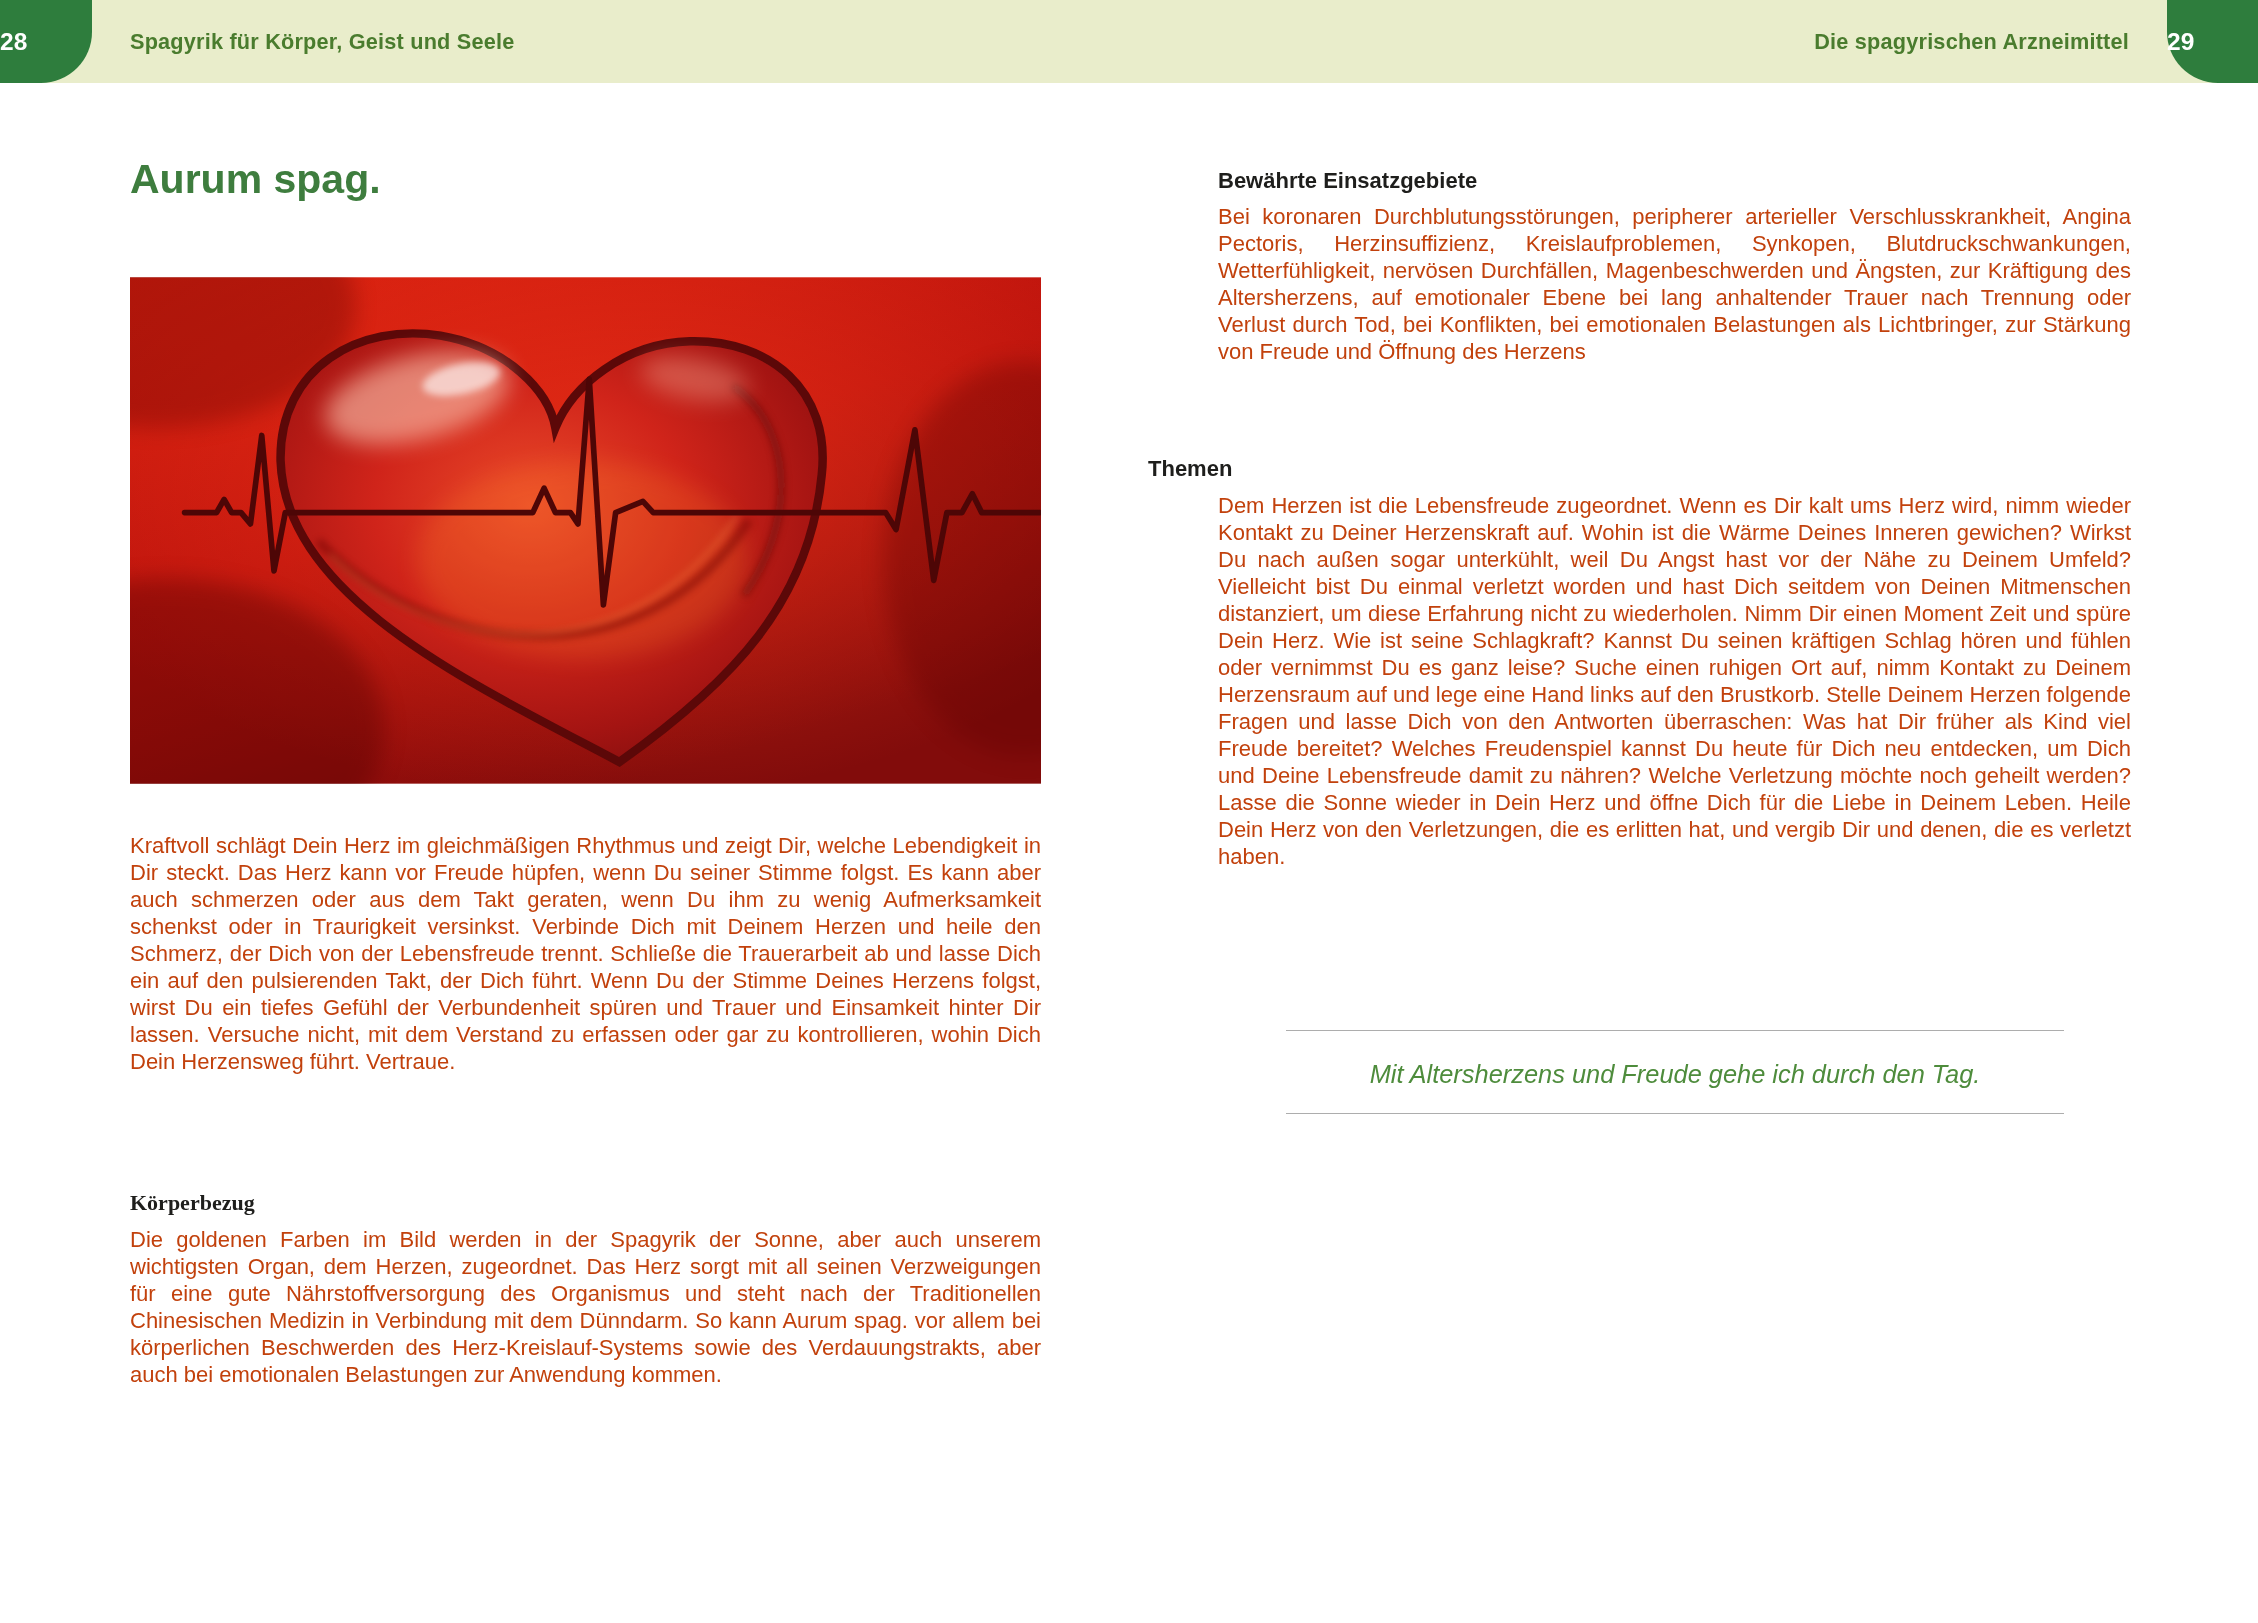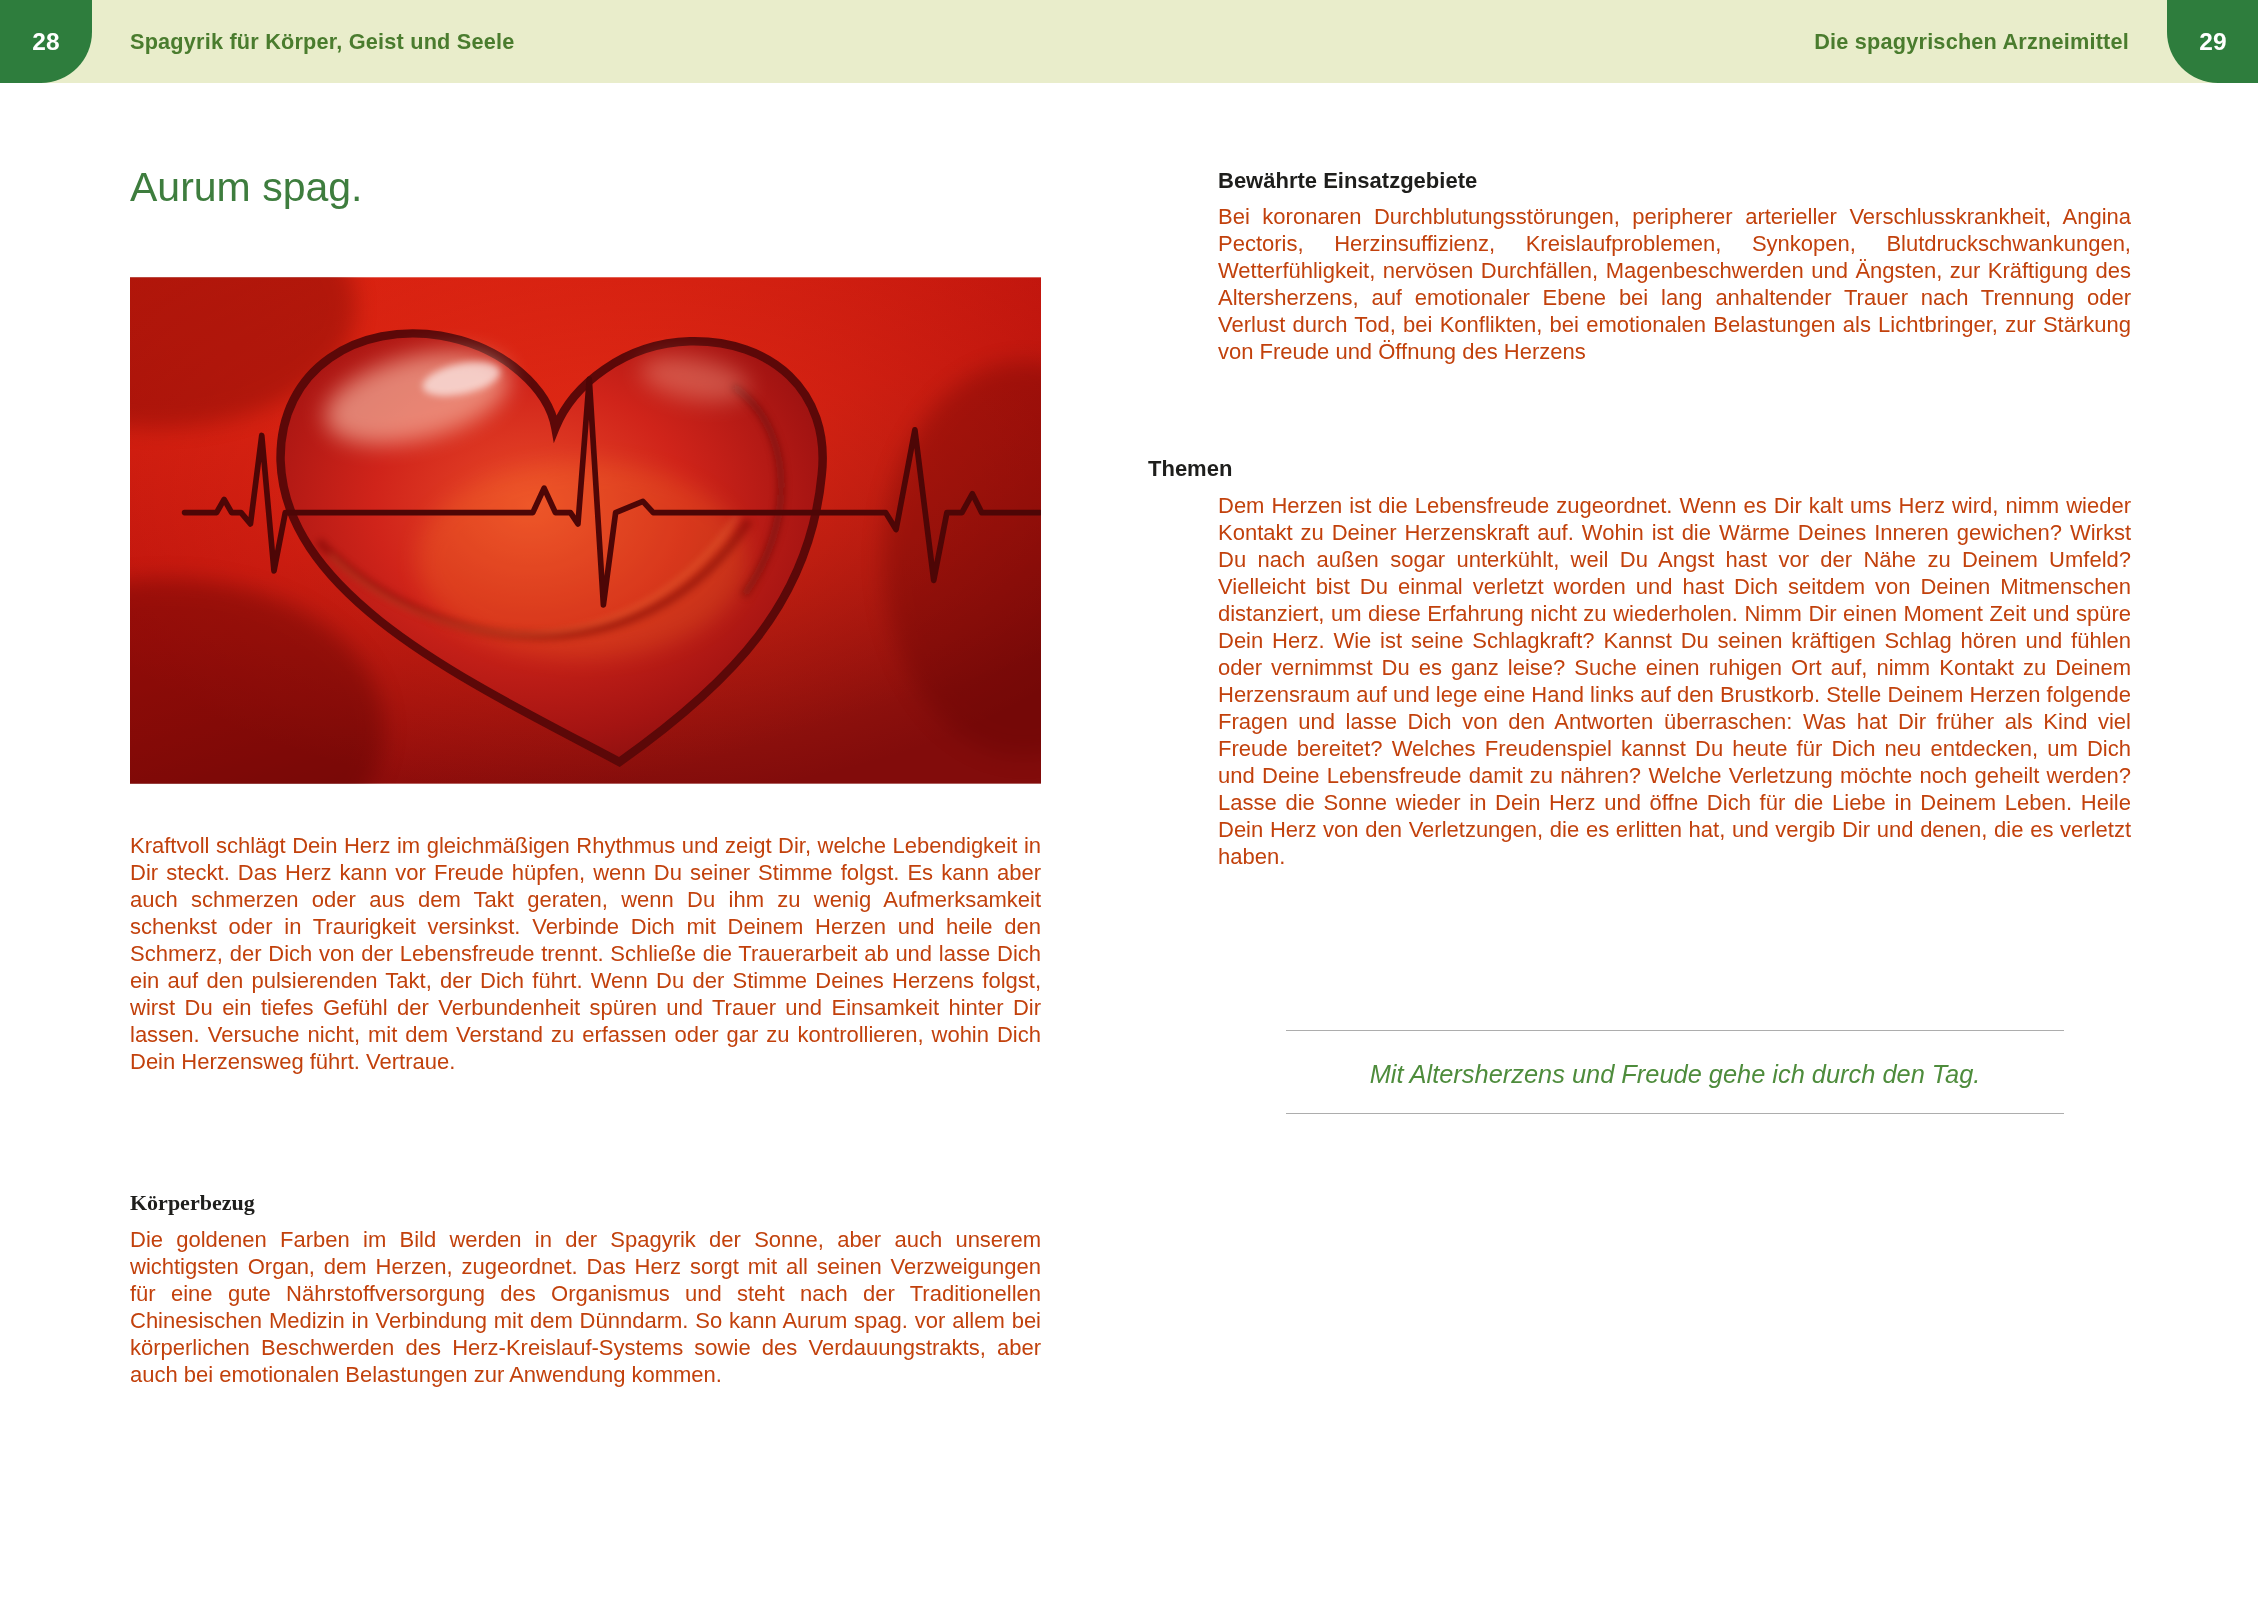--- a/index.html
+++ b/index.html
@@ -19,38 +19,38 @@
     position: absolute; top: 0; left: 0;
     width: 100%; height: 83px;
     background: #e9edcb;
   }
   .tab {
     position: absolute; top: 0;
     width: 92px; height: 83px;
     background: #2e7d3d;
     color: #ffffff;
     font-weight: bold; font-size: 24.5px;
-    display: flex; align-items: center; justify-content: center;
+    display: flex; align-items: center; justify-content: flex-start;
   }
   .tab-left  { left: 0;  border-radius: 0 0 51px 0; }
   .tab-right { right: 0; border-radius: 0 0 0 51px; }
   .band-title {
     position: absolute; top: 0; height: 83px;
     display: flex; align-items: center;
     font-weight: bold; font-size: 21.7px;
     color: #4a7c2e;
     letter-spacing: 0.2px;
   }
   .band-title-left  { left: 130px; }
   .band-title-right { right: 130px; text-align: right; }
 
   
   .article-title {
-    position: absolute; left: 130px; top: 164px;
-    font-size: 41px; font-weight: normal;
+    position: absolute; left: 130px; top: 156px;
+    font-size: 41px; font-weight: bold;
     color: #3e7d3e;
     text-align: right;
   }
   .heart-figure {
     position: absolute; left: 130px; top: 277px;
     width: 911px; height: 507px;
   }
   .heart-figure svg { display: block; width: 100%; height: 100%; }
 
   .body {

